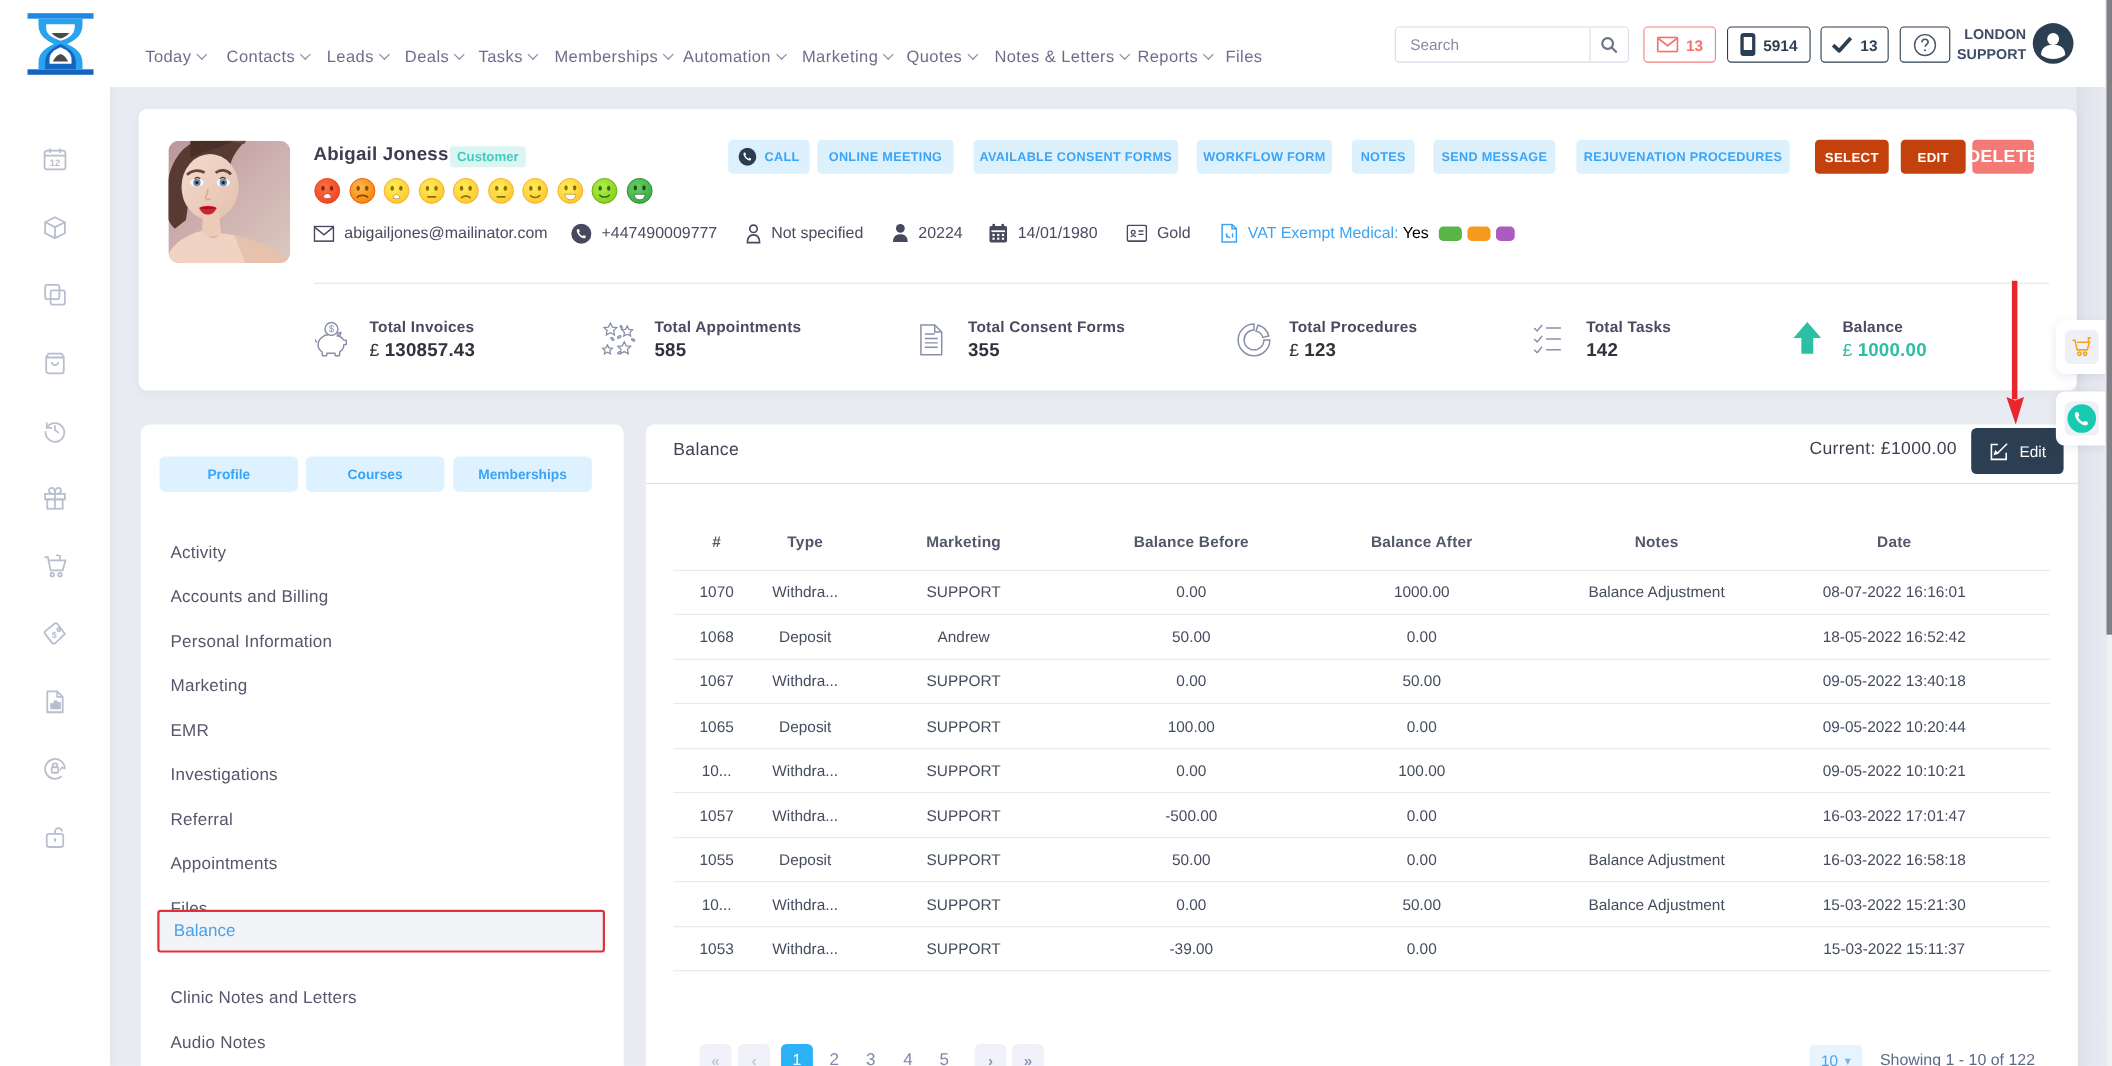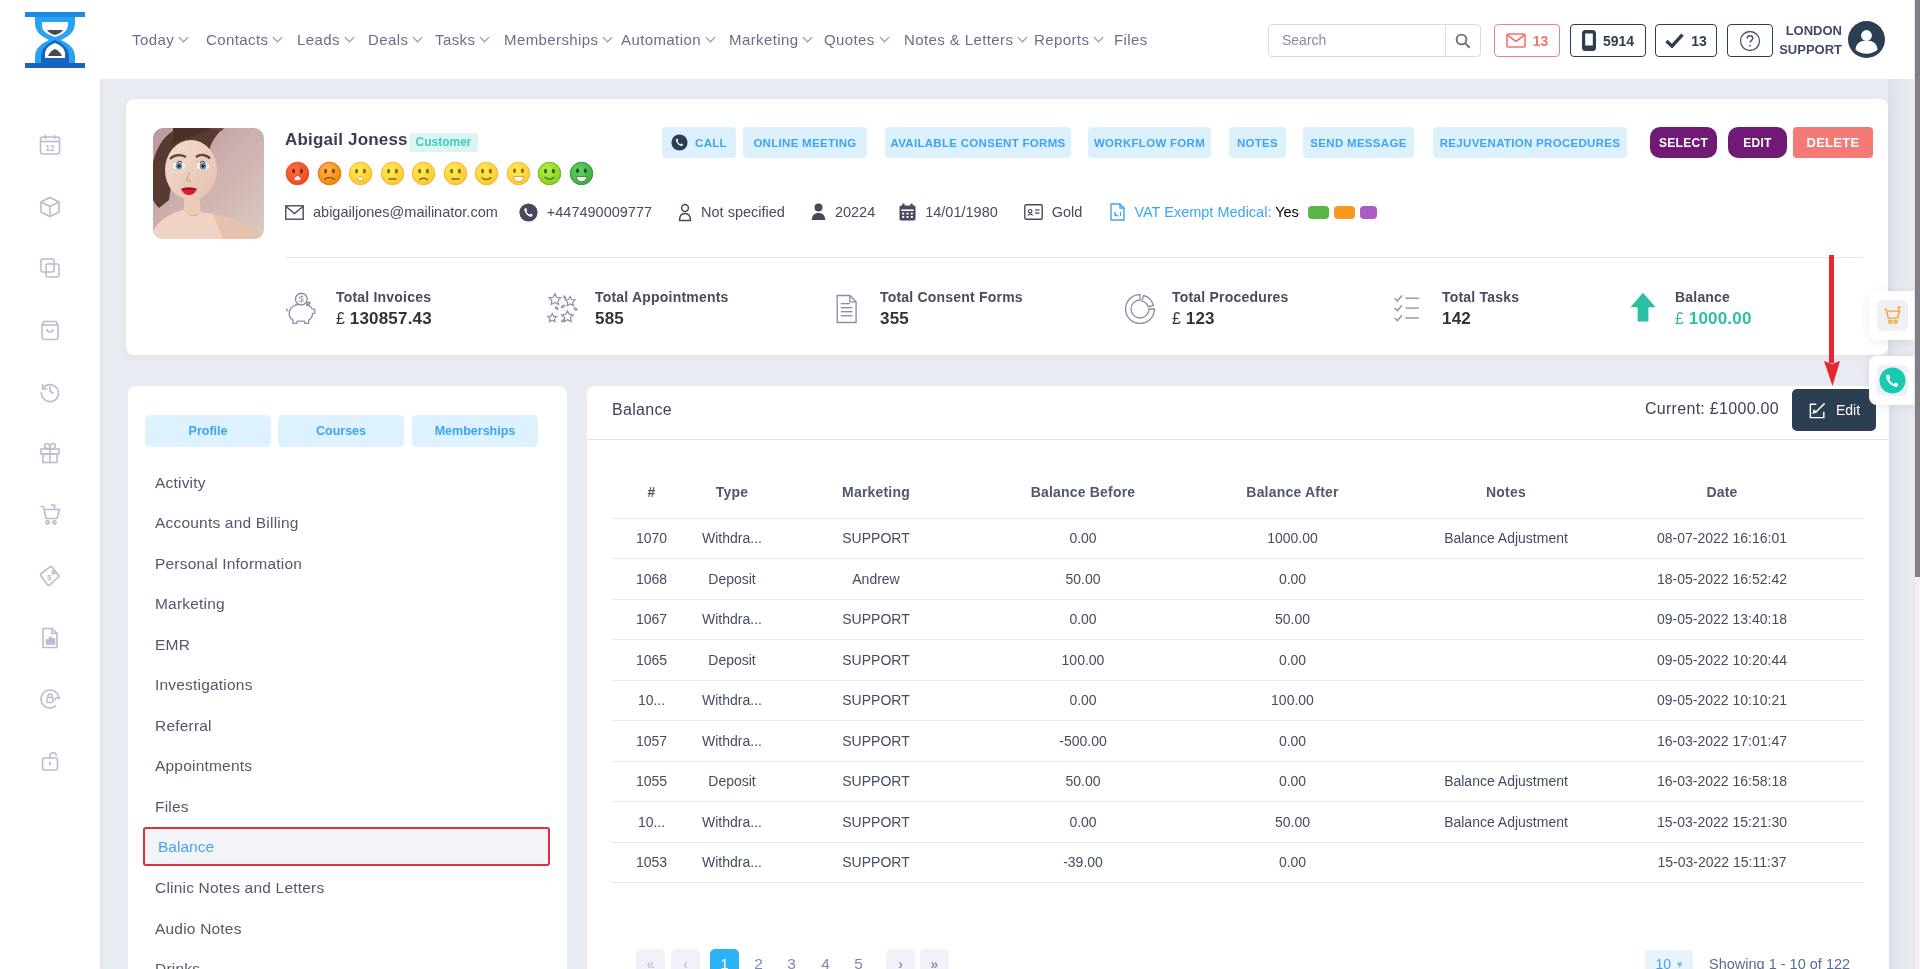--- a/index.html
+++ b/index.html
@@ -2,21 +2,21 @@
 <html><head>
 <meta charset="utf-8">
 <style>
 * { margin:0; padding:0; box-sizing:border-box; }
 html,body { width:1920px; height:969px; overflow:hidden; font-family:"Liberation Sans", sans-serif; background:#fff; }
 #page { position:relative; width:1920px; height:969px; overflow:hidden; }
 .abs { position:absolute; }
 
 
 #topbar { position:absolute; left:0; top:0; width:1914px; height:79px; background:#fff; z-index:30; }
-#nav { position:absolute; left:0; top:0; height:79px; width:1200px; }
+#nav { position:absolute; left:0; top:12px; height:79px; width:1200px; }
 .navitem { position:absolute; top:31px; font-size:15px; color:#6e6c8b; letter-spacing:.4px; display:flex; align-items:center; gap:6px; white-space:nowrap; }
 .chev { width:7px; height:7px; border-right:1.5px solid #8b89a5; border-bottom:1.5px solid #8b89a5; transform:rotate(45deg); margin-top:-5px; }
 
 #search { position:absolute; left:1268px; top:24px; width:213px; height:33px; border:1px solid #d9dce6; border-radius:4px; background:#fff; display:flex; }
 #search .ph { flex:1; font-size:14px; color:#8a8aa0; padding:7px 0 0 13px; }
 #search .btn { width:35px; border-left:1px solid #d9dce6; display:flex; align-items:center; justify-content:center; }
 .badge { position:absolute; top:24px; height:33px; border-radius:4px; display:flex; align-items:center; justify-content:center; gap:7px; font-size:14px; font-weight:bold; }
 #b-mail { left:1494px; width:66px; border:1px solid #f3827e; color:#f3726e; }
 #b-phone { left:1570px; width:76px; border:1px solid #2c3e52; color:#2c3e52; }
 #b-check { left:1655px; width:62px; border:1px solid #2c3e52; color:#2c3e52; }
@@ -42,32 +42,32 @@
 #hcard { left:126px; top:99px; width:1762px; height:256px; box-shadow:0 2px 8px rgba(100,100,140,.06); }
 #avatar { position:absolute; left:27px; top:29px; width:111px; height:111px; border-radius:10px; overflow:hidden; }
 #pname { position:absolute; left:159px; top:31px; font-size:17px; font-weight:bold; color:#3c3c52; letter-spacing:.2px; }
 #ptag { position:absolute; left:283px; top:34px; width:69px; height:19px; line-height:19px; text-align:center; background:#ddf5f2; color:#3eccbc; font-size:12px; font-weight:bold; border-radius:3px; }
 #emojis { position:absolute; left:159px; top:62px; display:flex; gap:6.5px; }
 #inforow { position:absolute; left:159px; top:103px; height:20px; display:flex; align-items:center; font-size:14.5px; color:#4a4a60; }
 #inforow .it { display:flex; align-items:center; gap:9px; }
 .hr1 { position:absolute; left:159px; top:158px; width:1578px; height:1px; background:#e3e4ec; }
 
 .abtn { position:absolute; top:28px; height:31px; border-radius:4px; font-size:11.5px; font-weight:bold; color:#3ba4f5; background:#ddf1fd; display:flex; align-items:center; justify-content:center; letter-spacing:.3px; }
-.dbtn { background:#701a75; color:#fff; font-size:12px;border-radius:10px; }
+.dbtn { background:#c2410c; color:#fff; font-size:12px; }
 
 .stat { position:absolute; top:190px; display:flex; align-items:flex-start; gap:14px; }
 .stat .ic { width:36px; height:36px; color:#8a8fa8; margin-top:2px; }
 .stat .lab { font-size:14px; font-weight:bold; color:#4a4a60; letter-spacing:.2px; }
 .stat .val { font-size:17px; font-weight:bold; color:#32323f; margin-top:4px; letter-spacing:.2px; }
 .stat .val .cur { font-weight:normal; font-size:16px; }
 
 
 #lcard { left:128px; top:386px; width:439px; height:600px; }
 .tab { position:absolute; top:29px; height:32px; width:126px; background:#ddf2fe; color:#3ba4f5; font-size:12.5px; font-weight:bold; border-radius:5px; display:flex; align-items:center; justify-content:center; }
-.mitem { position:absolute; left:27px; font-size:15.5px; color:#56566c; letter-spacing:.2px; }
+.mitem { position:absolute; left:27px; font-size:15.5px; color:#56566c; letter-spacing:.2px;margin-top:20px; }
 #balsel { position:absolute; left:15px; top:441px; width:407px; height:39px; background:#f3f4f8; border:2px solid #e0303a; border-radius:3px; }
 #balsel span { position:absolute; left:13px; top:9px; font-size:15.5px; color:#4aa3e8; }
 
 
 #mcard { left:587px; top:386px; width:1302px; height:600px; }
 #mtitle { position:absolute; left:25px; top:15px; font-size:16px; color:#3f4254; letter-spacing:.3px; }
 #mcur { position:absolute; right:110px; top:14px; font-size:16px; color:#3f4254; letter-spacing:.3px; }
 #editbtn { position:absolute; right:13px; top:3px; width:84px; height:42px; background:#2c3e52; border-radius:5px; color:#fff; font-size:14px; display:flex; align-items:center; justify-content:center; gap:9px; }
 .hr2 { position:absolute; left:0; top:53px; width:1302px; height:1px; background:#dfe0ea; }
 
@@ -442,21 +442,21 @@
       CALL
     </div>
     <div class="abtn" style="left:617px;width:124px">ONLINE MEETING</div>
     <div class="abtn" style="left:759px;width:186px">AVAILABLE CONSENT FORMS</div>
     <div class="abtn" style="left:962px;width:123px">WORKFLOW FORM</div>
     <div class="abtn" style="left:1103px;width:57px">NOTES</div>
     <div class="abtn" style="left:1177px;width:111px">SEND MESSAGE</div>
     <div class="abtn" style="left:1307px;width:194px">REJUVENATION PROCEDURES</div>
     <div class="abtn dbtn" style="left:1524px;width:67px">SELECT</div>
     <div class="abtn dbtn" style="left:1602px;width:59px">EDIT</div>
-    <div class="abtn" style="left:1667px;width:80px;background:#f37a76;color:#fff;font-size:13px">DELETE</div>
+    <div class="abtn" style="left:1667px;width:56px;background:#f37a76;color:#fff;font-size:16px">DELETE</div>
     <div class="stat" style="left:160px">
       <svg class="ic" viewBox="0 0 40 40" fill="none" stroke="#8a8fa8" stroke-width="1.5">
         <circle cx="17" cy="9" r="6.5"></circle>
           <text x="17" y="12.5" font-size="10" text-anchor="middle" fill="#8a8fa8" stroke="none">$</text>
         <path d="M8 17 C5 19 3.5 22 3.5 25 C3.5 28 5 30.5 7.5 32 l0.5 4 h4 l0.5 -2.5 h8 l0.5 2.5 h4 l0.5 -4 C28 30.5 29.5 28 29.5 25 l2.5 -0.5 v-4 l-2.8 -0.5 C28 18 26 16.5 24 15.8"></path>
         <path d="M8 17 C9.5 15.5 12 14.8 14 14.8"></path>
           <path d="M2.5 22 c-1.5 0 -2 -1.5 -1.5 -2.5"></path>
         <path d="M23 16 c0 -2 1.5 -3.5 3.5 -3.5 c0 2 -1.5 3.5 -3.5 3.5z"></path>
       </svg>
       <div>

